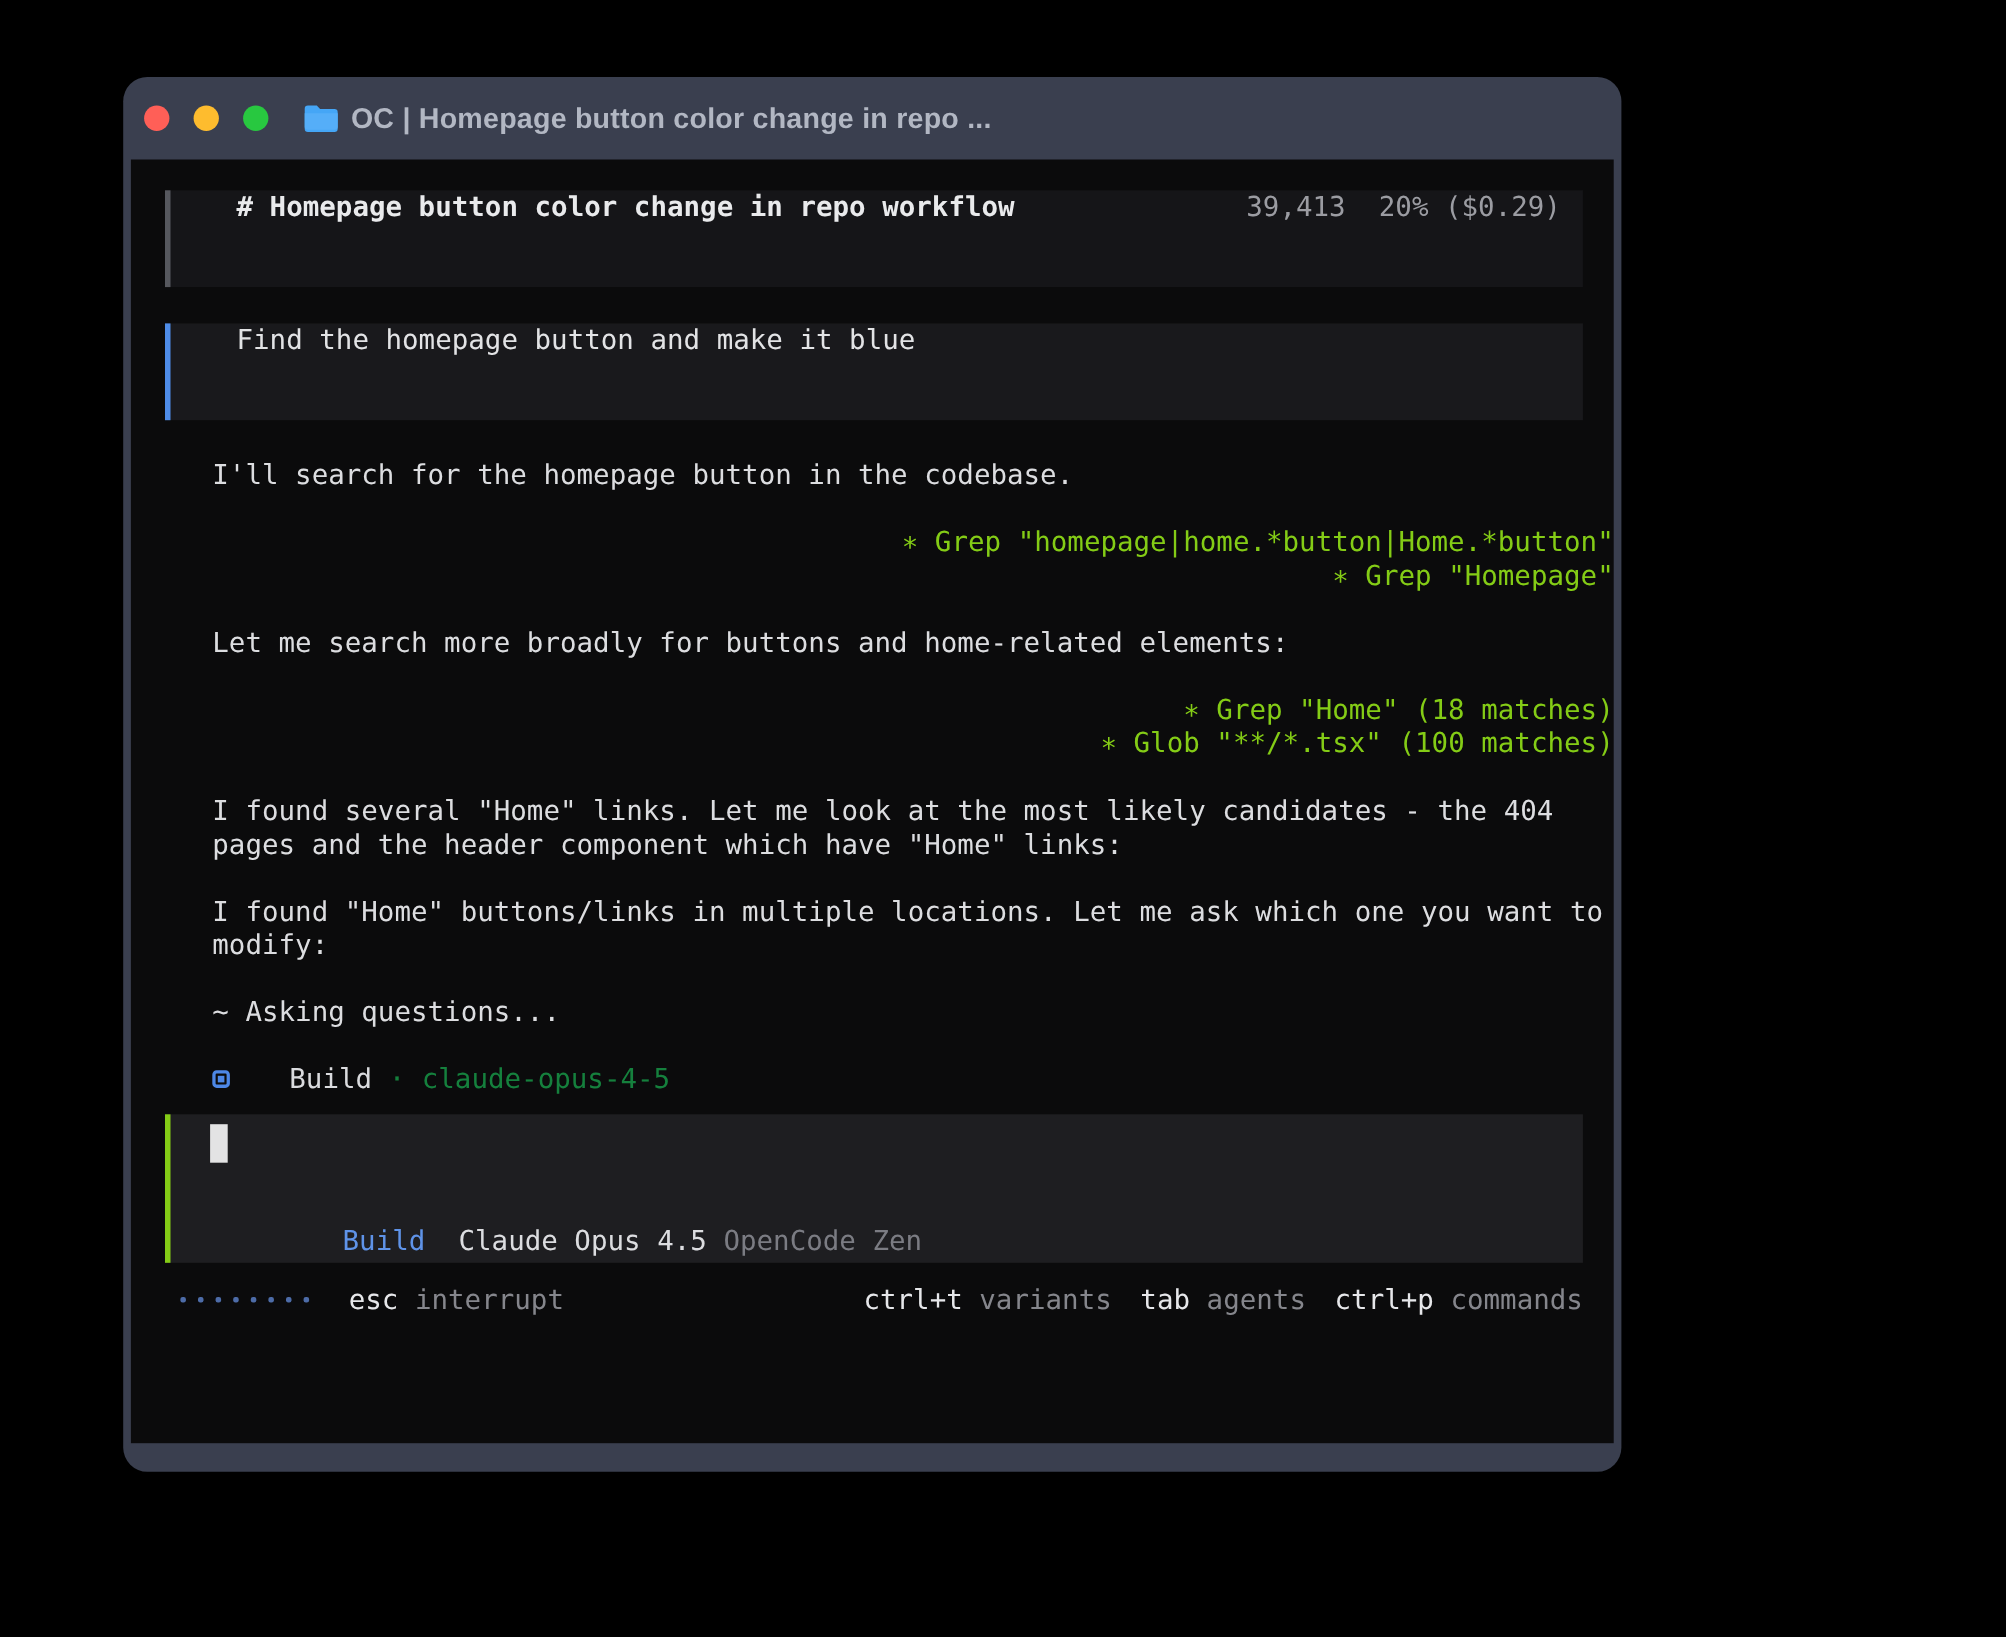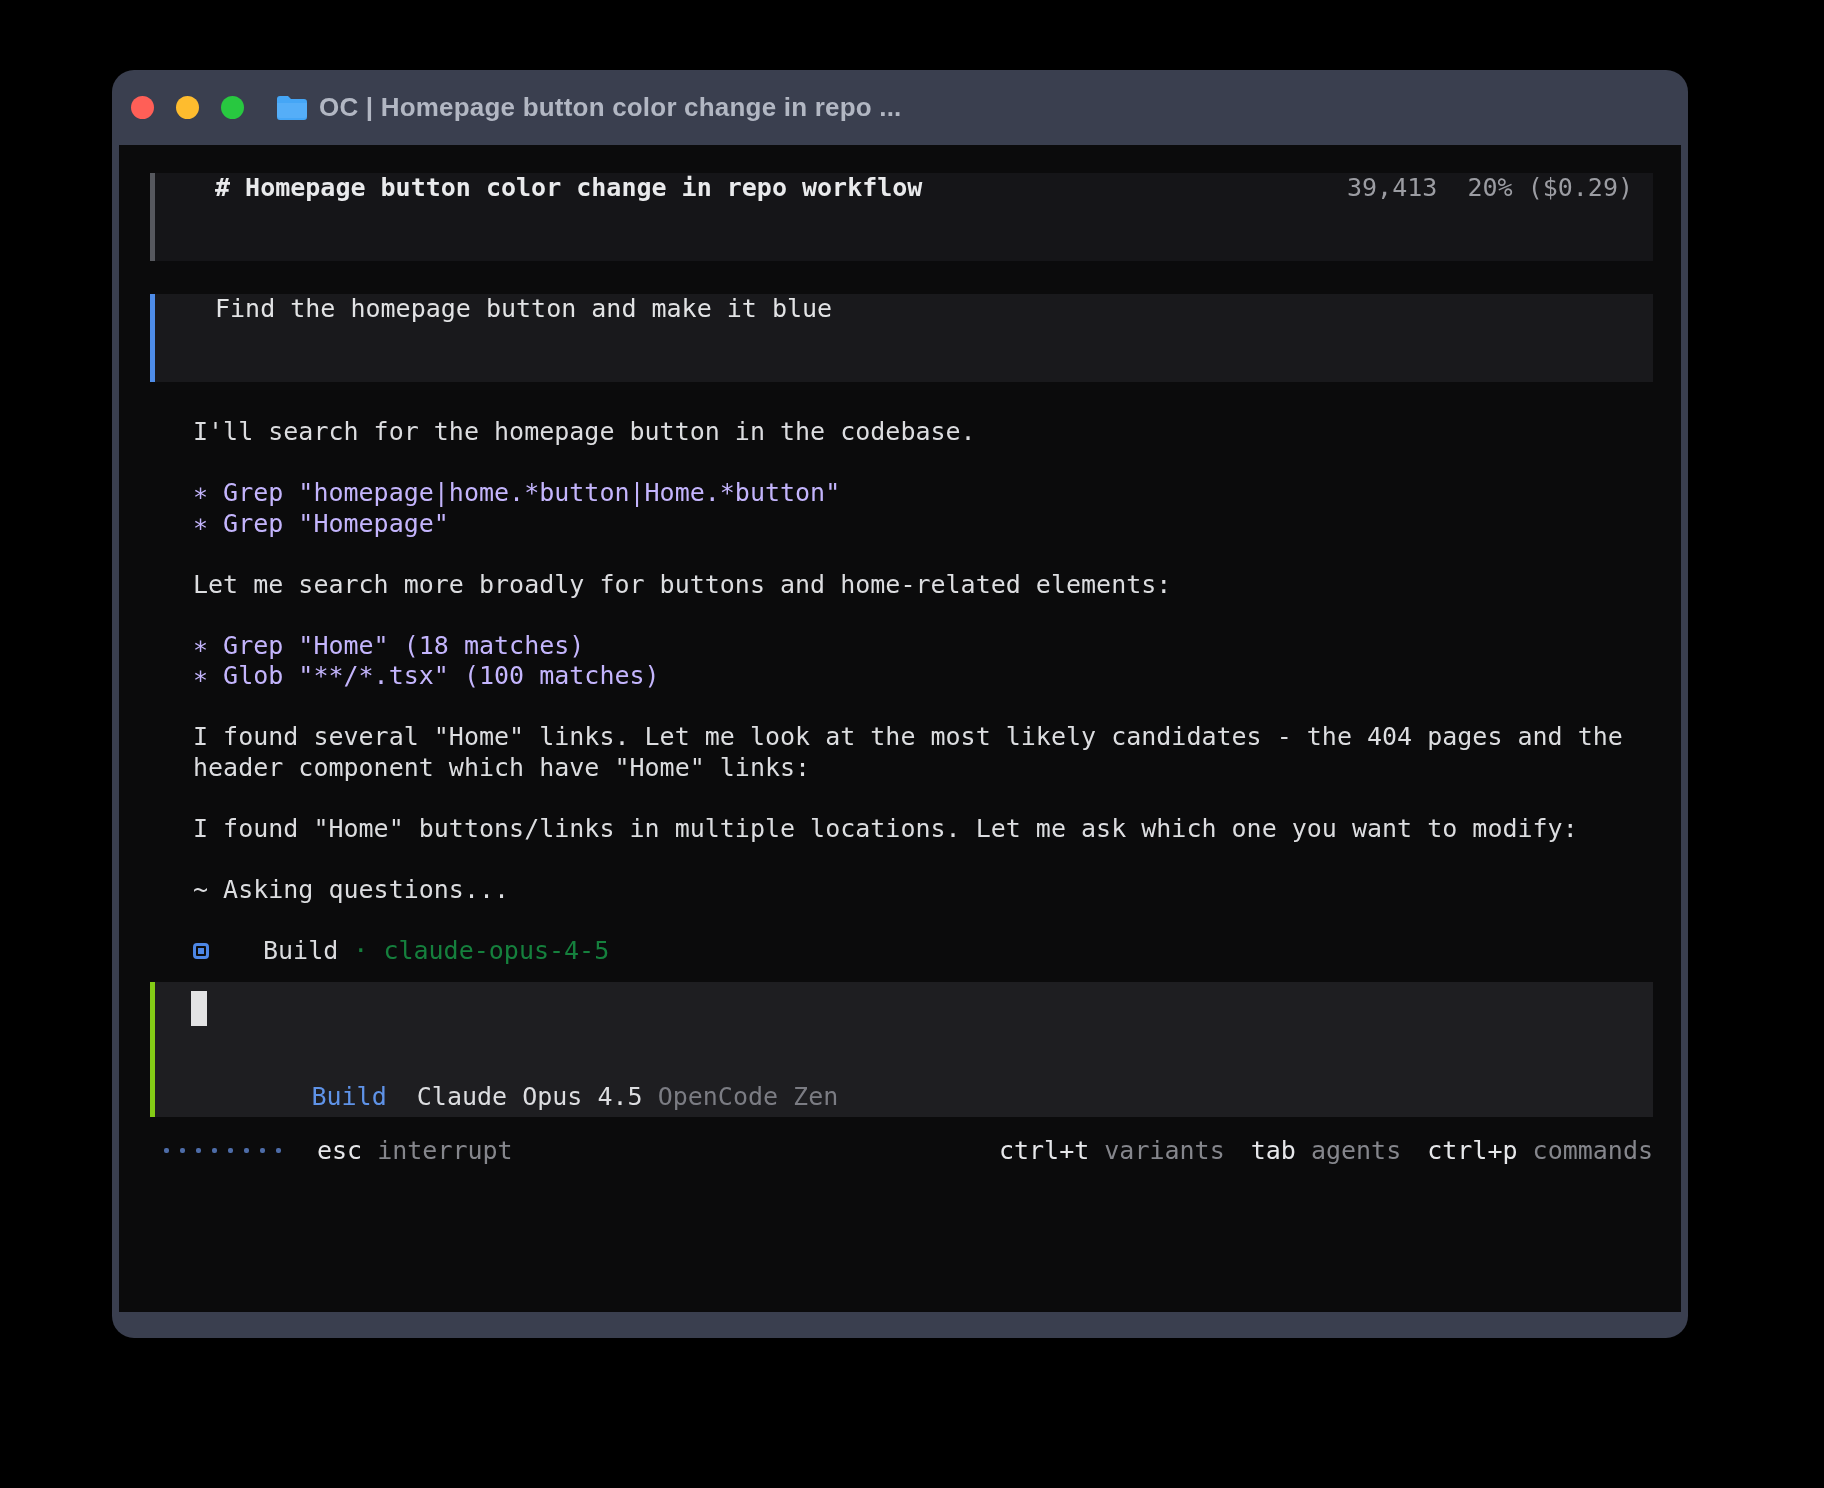--- a/index.html
+++ b/index.html
@@ -1,20 +1,20 @@
 <!DOCTYPE html>
 <html><head>
 <meta charset="utf-8">
 <style>
   * { margin:0; padding:0; box-sizing:border-box; }
   html,body { width:1824px; height:1488px; background:#000; overflow:hidden; }
   body { font-family:"DejaVu Sans Mono", monospace; }
 
   .window {
-    position:absolute; left:112px; top:70px; width:1576px; height:1268px;
+    position:absolute; left:112px; top:70px; width:1362px; height:1268px;
     background:#3a3f4f; border-radius:22px; overflow:hidden;
   }
   .titlebar { height:75px; display:flex; align-items:center; }
   .lights { display:flex; gap:22px; margin-left:19px; }
   .light { width:23px; height:23px; border-radius:50%; }
   .light.red { background:#ff5f57; }
   .light.yellow { background:#febc2e; }
   .light.green { background:#28c840; }
   .folder { margin-left:32px; width:32px; height:26px; flex:0 0 auto; }
   .titletext {
@@ -38,21 +38,21 @@
   .session-title { color:#e9eaec; font-weight:700; font-size:25px; white-space:pre; }
   .session-stats { color:#9b9ca2; font-size:25px; white-space:pre; }
 
   .user-msg { margin-top:33px; background:#19191c; border-color:#4e8ce8; }
   .user-msg .txt { color:#e2e3e5; font-size:25px; white-space:pre; }
 
   .textblock { margin:35px 0 0 74px; max-width:1490px; font-size:25px; line-height:30.5px; }
   .para { margin-bottom:30.5px; }
   .t { white-space:pre-wrap; }
   .t-white { color:#dcdde0; }
-  .t-gray { color:#c4b5fd; }
+  .t-gray { color:#84cc16;text-align:right; }
 
   .badge-row { display:flex; align-items:center; height:30.5px; }
   .agent-icon {
     width:16px; height:16px; border:3px solid #4d87e6; border-radius:4px;
     margin-right:54px; position:relative; flex:0 0 auto;
   }
   .agent-icon::after {
     content:""; position:absolute; left:2px; top:2px; width:6px; height:6px;
     background:#4d87e6;
   }

